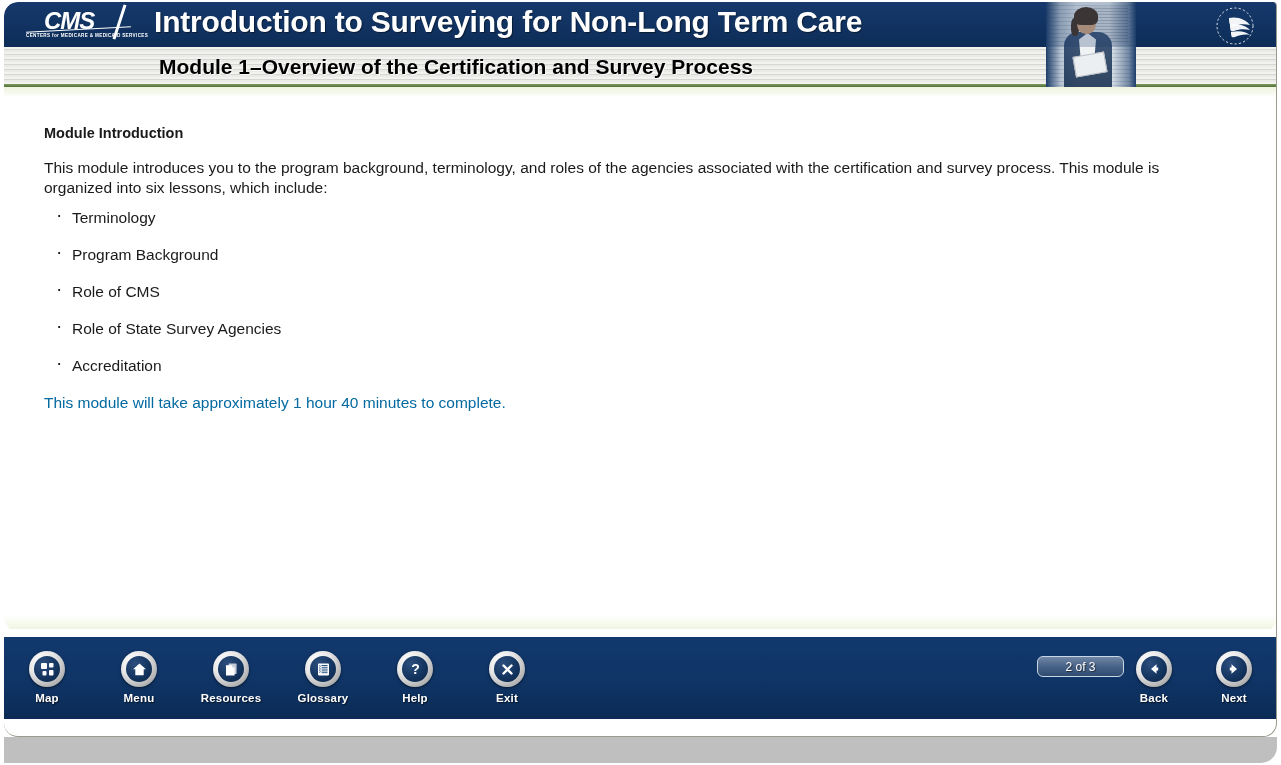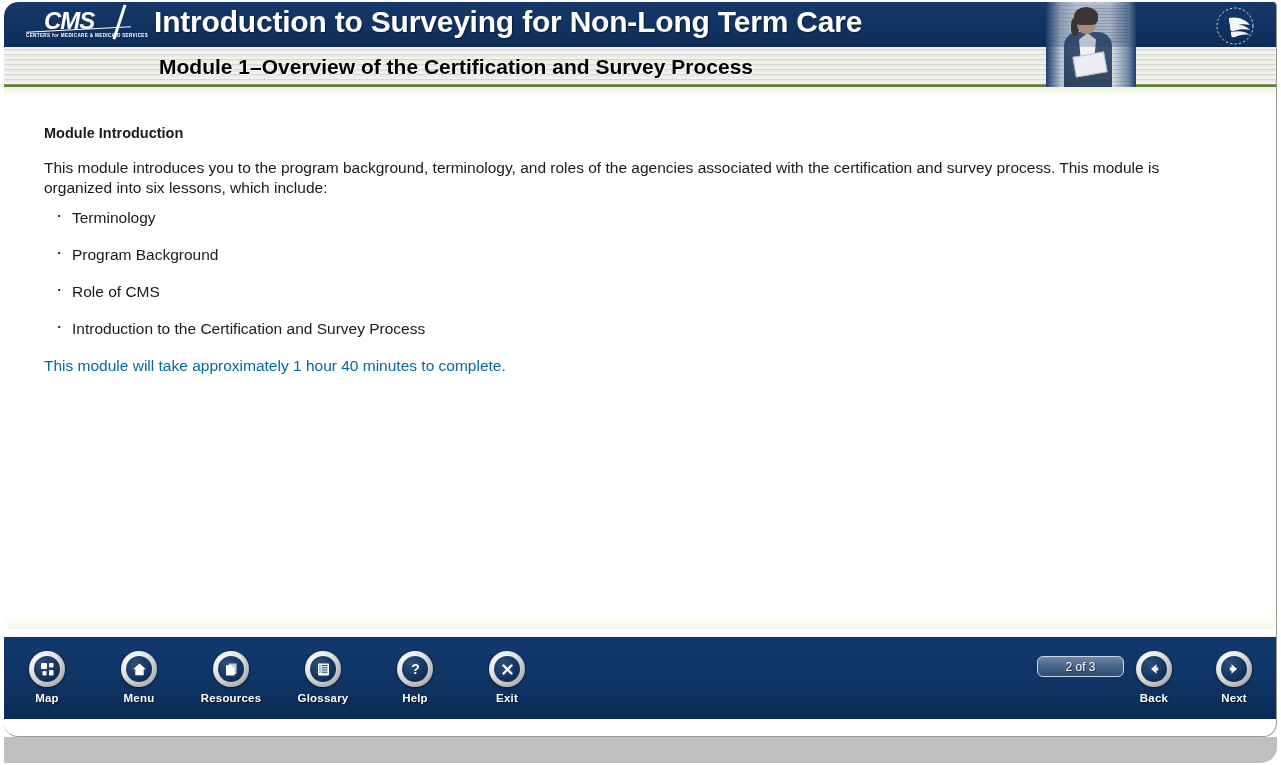--- a/index.html
+++ b/index.html
@@ -460,21 +460,22 @@
     <div class="green-band"></div>
 
     <div class="content">
       <div class="section-title">Module Introduction</div>
       <div class="intro-para">This module introduces you to the program background, terminology, and roles of the agencies associated with the certification and survey process. This module is organized into six lessons, which include:</div>
 
       <ul class="bullets">
         <li>Terminology</li>
         <li>Program Background</li>
         <li>Role of CMS</li>
-        <li>Introduction to the Certification and Survey Process</li>
+        <li>Role of State Survey Agencies</li>
+        <li>Accreditation</li>
       </ul>
 
       <div class="outro-para">This module will take approximately 1 hour 40 minutes to complete.</div>
     </div>
 
     <div class="content-foot"></div>
 
     <div class="toolbar">
       <div class="tb-inner"></div>
 

